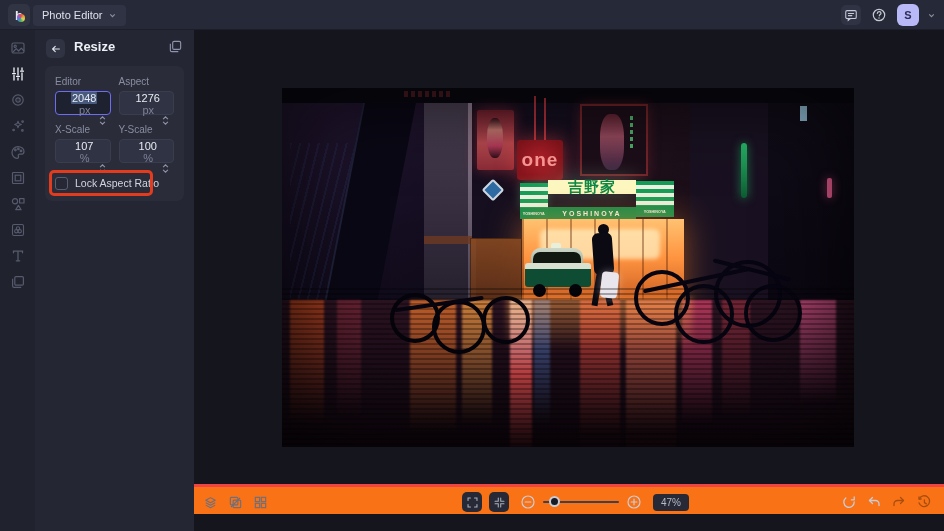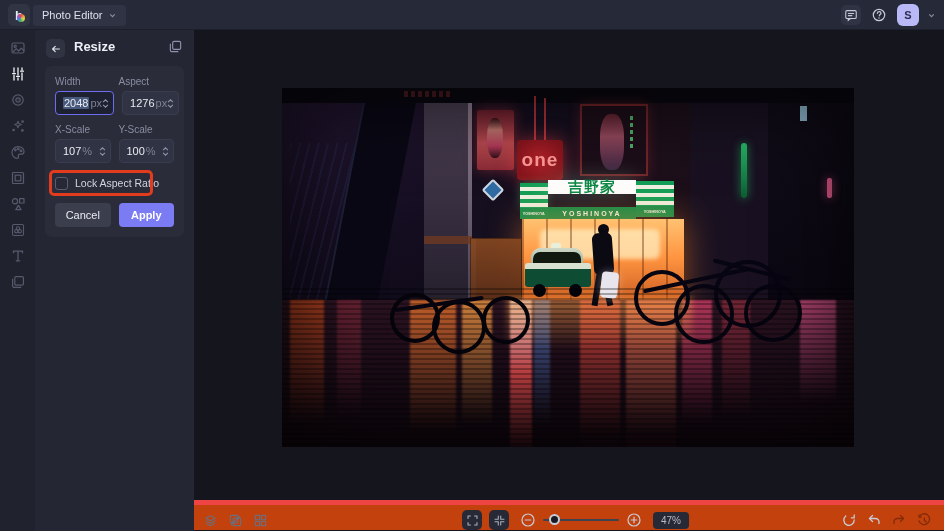--- a/index.html
+++ b/index.html
@@ -36,21 +36,21 @@
   .panel-head { display:flex; align-items:flex-start; padding:9px 11px 6px 11px; }
   .back-btn { width:19px; height:19px; border-radius:5px; background:#303342; color:#dfe2ea;
     display:flex; align-items:center; justify-content:center; cursor:pointer; }
   .panel-title { font-size:13px; font-weight:bold; color:#eef0f5; margin-left:9px; }
   .pages-ic { margin-left:auto; color:#8f94ac; cursor:pointer; display:flex; }
   .card { margin:2px 10px 0 10px; background:#2a2c3a; border-radius:7px; padding:10px; }
   .lbl-row { display:grid; grid-template-columns:1fr 1fr; gap:8px; }
   .lbl { font-size:10px; color:#888da0; }
   .inp-row { display:grid; grid-template-columns:1fr 1fr; gap:8px; margin-top:4px; }
   .inp { height:24px; border-radius:4px; background:#303344; border:1px solid #3a3d4e;
-    display:flex; align-items:center; padding:0 4px 0 7px; font-size:11px; color:#e9ebf1; cursor:text; }
+    display:flex; align-items:center; padding:0 4px 0 7px; font-size:11px; color:#e9ebf1; cursor:text;flex-direction:column; }
   .inp.focused { background:#1d2130; border:1.5px solid #6d6df2; }
   .inp .sel { background:#47597c; border-radius:1px; padding:0 1px; }
   .inp .unit { color:#7d8295; margin-left:1px; }
   .stepper { margin-left:auto; display:flex; flex-direction:column; gap:1px; color:#8d92a6; cursor:pointer; }
   .chk-row { position:relative; margin-top:12px; display:flex; align-items:center; gap:7px; height:16px; }
   .chk { width:13px; height:13px; border-radius:3px; border:1.5px solid #595d70; background:#262836; cursor:pointer; }
   .chk-lbl { font-size:10.5px; color:#d2d5df;text-align:center; }
   .red-annot { position:absolute; left:-6px; top:-5px; width:104px; height:26px;
     border:3px solid #e23b1d; border-radius:5px; pointer-events:none; }
   .btn-row { display:flex; gap:8px; margin-top:12px; }
@@ -59,22 +59,22 @@
   .btn.cancel { background:#3b3e4d; color:#e9ebf1; }
   .btn.apply { background:#7b7bf3; color:#ffffff; font-weight:bold; }
   .help-box { margin:8px 10px 0 10px; background:#2a2c3a; border-radius:6px; height:23px;
     display:flex; align-items:center; gap:5px; padding:0 8px; cursor:pointer; }
   .help-txt { font-size:10px; color:#888da0; white-space:nowrap; }
   .help-link { font-size:10px; color:#9595f4; white-space:nowrap; }
 
   
   .canvas-col { position:absolute; left:194px; top:30px; right:0; bottom:0; }
   .canvas-area { position:absolute; inset:0 0 30px 0; background:#15161d; }
-  .bottombar { position:absolute; left:0; bottom:1px; right:0; height:30px; background:#c2410c;
-    border-top:5px solid #ef4444; }
+  .bottombar { position:absolute; left:0; bottom:17px; right:0; height:30px; background:#f97316;
+    border-top:3px solid #ef4444; }
   .bb-left { position:absolute; left:9px; top:0; height:30px; display:flex; align-items:center; gap:10px; color:#6b6f7e; }
   .bb-center { position:absolute; left:268px; top:0; height:30px; display:flex; align-items:center; gap:7px; }
   .bb-right { position:absolute; right:12px; top:0; height:30px; display:flex; align-items:center; gap:9px; }
   .bb-btn { width:20px; height:20px; border-radius:5px; background:#272a36; color:#aab0bd;
     display:flex; align-items:center; justify-content:center; cursor:pointer; }
   .bb-ic { display:flex; cursor:pointer; }
   .zoom-track { width:76px; height:2px; background:#3e4150; border-radius:2px; position:relative; cursor:pointer; }
   .zoom-knob { position:absolute; left:6px; top:-5px; width:11px; height:11px; border-radius:50%;
     background:#191b24; border:2px solid #c8ccd6; }
   .zoom-badge { height:17px; padding:0 8px; background:#272a36; border-radius:4px; color:#b6bac6;
@@ -129,21 +129,21 @@
     background:linear-gradient(180deg,#110d19 0%,#0b0712 60%,#140910 100%); }
   .ph-subpillar { left:408px; top:0; width:80px; height:210px; background:#191121; }
 
   .ph-stripeL { left:238px; top:95px; width:28px; height:25px;
     background:repeating-linear-gradient(180deg,#13a058 0 4px,#eef2e4 4px 8px);
     box-shadow:0 0 10px rgba(120,255,170,.25); }
   .ph-barL { left:238px; top:120px; width:28px; height:11px; background:#0f8f4c;
     display:flex; align-items:center; justify-content:center; }
   .ph-barL span, .ph-barR span { position:static; color:#f2f6ee; font-size:6px; transform:scale(.62);
     white-space:nowrap; font-weight:bold; }
-  .ph-signmain { left:266px; top:92px; width:88px; height:14px; background:#ffffff;
+  .ph-signmain { left:266px; top:92px; width:88px; height:14px; background:#fef9c3;
     display:flex; align-items:center; justify-content:center;
     box-shadow:0 0 22px rgba(190,255,200,.3); }
   .ph-signmain span { position:static; color:#0c8a47; font-size:15px; font-weight:bold; letter-spacing:1px; }
   .ph-barmain { left:266px; top:119px; width:88px; height:12px; background:#0e8c4a;
     display:flex; align-items:center; justify-content:center; }
   .ph-barmain span { position:static; color:#f6f9f2; font-size:7px; font-weight:bold; letter-spacing:2px; }
   .ph-stripeR { left:354px; top:93px; width:38px; height:25px;
     background:repeating-linear-gradient(180deg,#13a058 0 4px,#eef2e4 4px 8px); }
   .ph-barR { left:354px; top:118px; width:38px; height:11px; background:#0f8f4c;
     display:flex; align-items:center; justify-content:center; }
@@ -312,21 +312,21 @@
     <span class="pages-ic">
       <svg width="15" height="15" viewBox="0 0 16 16" fill="none" stroke="currentColor" stroke-width="1.2">
         <rect x="5" y="2.5" width="8.5" height="8.5" rx="1.5"></rect>
           <path d="M11 13.5H4A1.5 1.5 0 012.5 12V5"></path>
       </svg>
     </span>
   </div>
 
   <div class="card">
     <div class="lbl-row">
-      <span class="lbl">Width</span>
+      <span class="lbl">Editor</span>
       <span class="lbl">Aspect</span>
     </div>
     <div class="inp-row">
       <div class="inp focused">
         <span class="sel">2048</span>
           <span class="unit">px</span>
         <span class="stepper">
           <svg width="7" height="4" viewBox="0 0 8 5" fill="none" stroke="currentColor" stroke-width="1.4">
               <path d="M1 4l3-3 3 3"></path>
             </svg>
@@ -375,28 +375,20 @@
           <svg width="7" height="4" viewBox="0 0 8 5" fill="none" stroke="currentColor" stroke-width="1.4">
               <path d="M1 1l3 3 3-3"></path>
             </svg>
         </span>
       </div>
     </div>
     <div class="chk-row">
       <div class="red-annot"></div>
       <div class="chk"></div>
       <span class="chk-lbl">Lock Aspect Ratio</span>
-    </div>
-    <div class="btn-row">
-      <div class="btn cancel">
-        <span>Cancel</span>
-      </div>
-      <div class="btn apply">
-        <span>Apply</span>
-      </div>
     </div>
   </div>
 
 </div>
 
 <div class="canvas-col">
   <div class="canvas-area">
     <div class="photo">
       <div class="ph-base"></div>
       <div class="ph-bldgL"></div>

